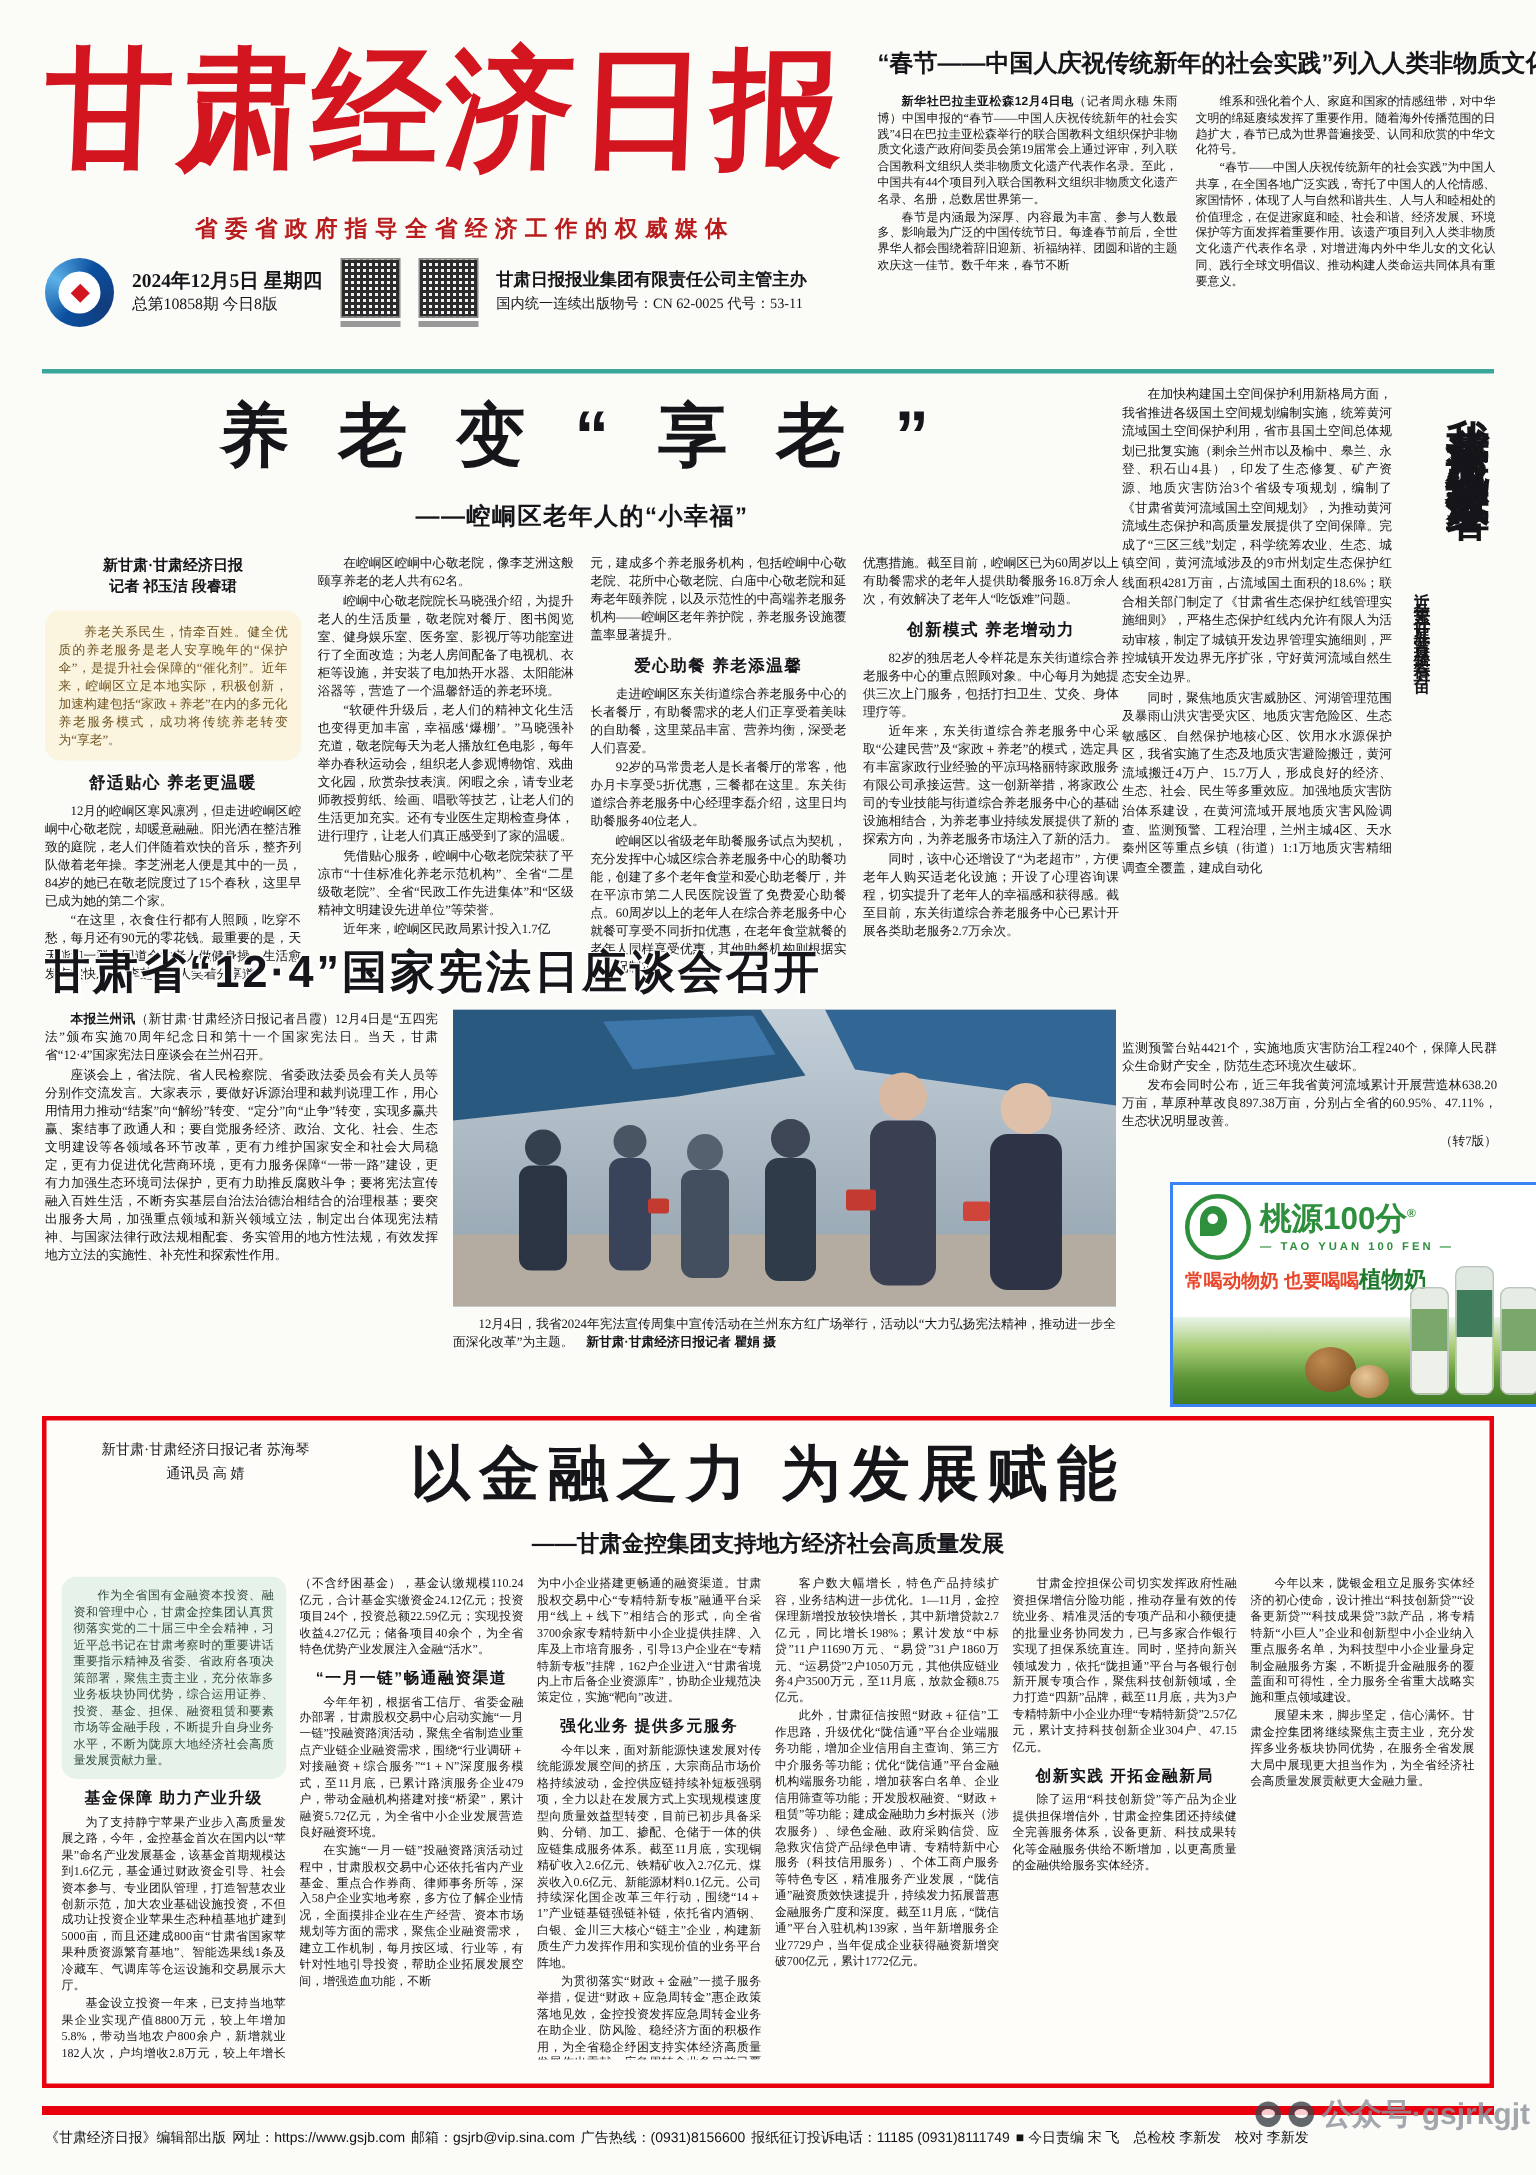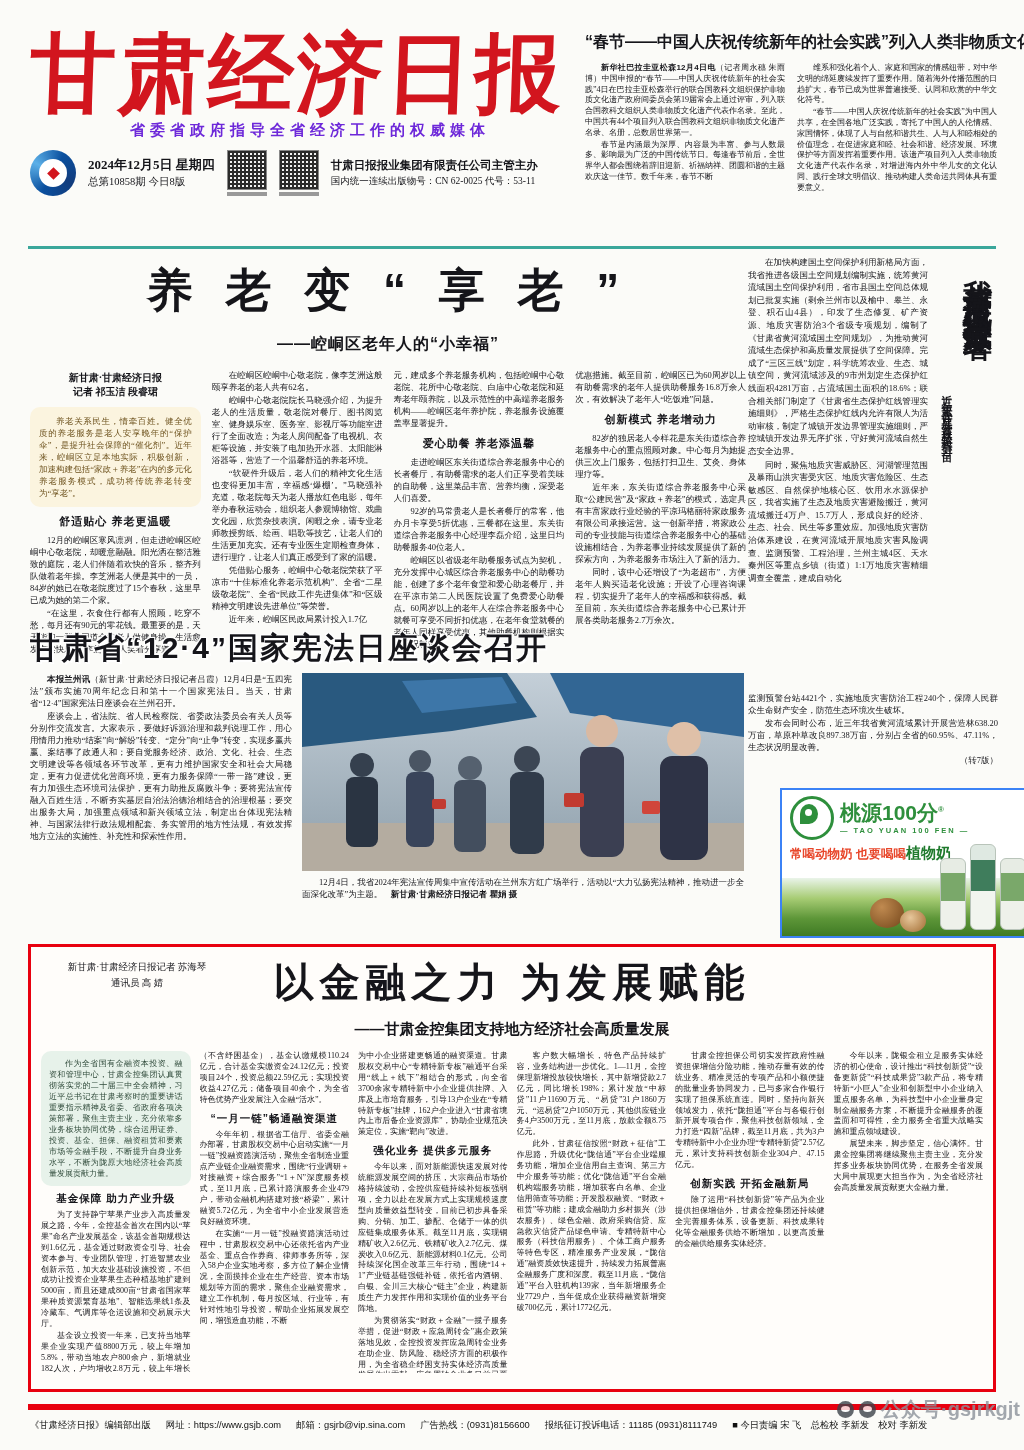--- a/index.html
+++ b/index.html
@@ -7,21 +7,21 @@
         font-family:"Liberation Serif","DejaVu Serif",serif;color:#15151a;overflow:hidden;}
   .sans{font-family:"Liberation Sans","DejaVu Sans",sans-serif;}
   p.body{font-size:8.5px;line-height:12px;text-align:justify;text-indent:2em;margin:0 0 1px 0;}
   .lead{font-weight:bold;font-family:"Liberation Sans","DejaVu Sans",sans-serif;}
   .subhead{font-family:"Liberation Sans","DejaVu Sans",sans-serif;font-weight:bold;font-size:11px;
            text-align:center;margin:7px 0 5px 0;letter-spacing:1px;}
   
   #masthead{position:absolute;left:30px;top:26px;width:560px;}
   .paper-title{color:#d2151e;font-size:86px;font-weight:900;letter-spacing:3px;line-height:1.1;
                font-family:"DejaVu Serif","Liberation Serif",serif;transform:skewX(-2deg);white-space:nowrap;}
-  .slogan{font-weight:bold;font-size:15px;letter-spacing:5px;text-align:center;margin-top:0;color:#6d28d9;}
+  .slogan{font-weight:bold;font-size:15px;letter-spacing:5px;text-align:center;margin-top:22px;color:#b91c1c;}
   .info-row{display:flex;align-items:center;gap:12px;margin-top:10px;}
   .brand-logo{width:46px;height:46px;border-radius:50%;flex:0 0 auto;position:relative;
               background:conic-gradient(from 210deg,#0a4f9e,#5cb0e8,#0a4f9e,#123c7d,#0a4f9e);}
   .brand-logo::before{content:"";position:absolute;left:9px;top:9px;width:28px;height:28px;border-radius:50%;background:#fff;}
   .brand-logo::after{content:"";position:absolute;left:19px;top:19px;width:9px;height:9px;background:#d2151e;transform:rotate(45deg);}
   .date-block{line-height:1.5;}
   .date-main{font-size:13px;font-weight:bold;}
   .date-sub{font-size:10.5px;}
   .qr{width:38px;height:38px;border:1px solid #888;background:
       repeating-linear-gradient(0deg,#2b2b2b 0 2px,transparent 2px 4px),
@@ -109,21 +109,21 @@
            text-align:center;margin-top:10px;}
   .fin-cols{display:flex;gap:9px;margin-top:12px;height:322px;overflow:hidden;}
   .fcol{flex:1;overflow:hidden;}
   .fcol p.body{font-size:8px;line-height:10.9px;}
   .fin-intro{background:#e7f2ea;border-radius:10px;padding:7px 8px;color:#2f4a3a;
              font-size:8px;line-height:11px;text-align:justify;margin-bottom:3px;}
   .fin-intro p{margin:0;text-indent:2em;}
   .fcol .subhead{font-size:10.5px;margin:6px 0 4px 0;}
   
   #redbar{position:absolute;left:28px;top:1404px;width:968px;height:6px;background:#e8000f;}
-  #footer{position:absolute;left:30px;top:1419px;width:964px;display:flex;gap:15px;flex-wrap:nowrap;
+  #footer{position:absolute;left:30px;top:1419px;width:964px;display:flex;gap:4px;flex-wrap:nowrap;
           font-family:"Liberation Sans","DejaVu Sans",sans-serif;font-size:9.3px;color:#111;align-items:center;}
   #watermark{position:absolute;right:4px;top:1396px;display:flex;align-items:center;gap:5px;opacity:.8;z-index:5;}
   #watermark .wm-dot{width:17px;height:17px;border-radius:50%;background:#3d434a;position:relative;}
   #watermark .wm-dot::after{content:"";position:absolute;left:4px;top:5px;width:9px;height:6px;border-radius:50%;background:#fff;}
   #watermark .wm-text{color:#8d939b;font-weight:bold;font-size:20px;font-family:"Liberation Sans","DejaVu Sans",sans-serif;}
 </style>
 </head>
 <body>
 
 <div class="page">

